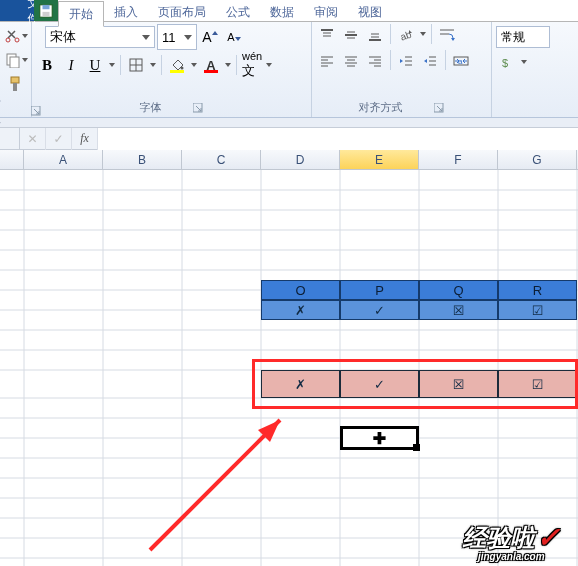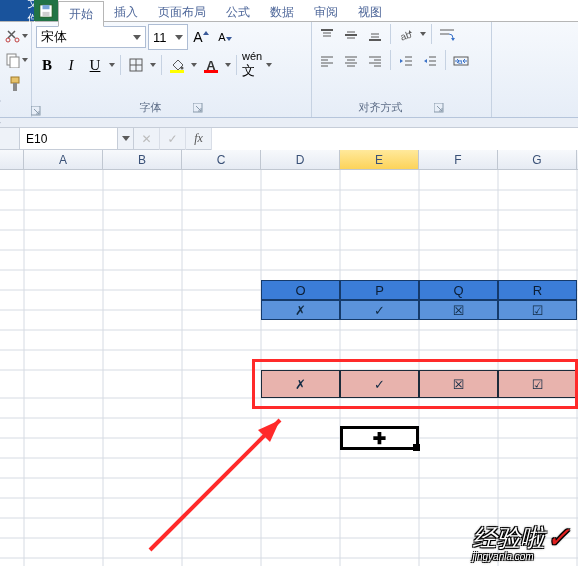--- a/index.html
+++ b/index.html
@@ -89,21 +89,21 @@
     display: flex; align-items: center; justify-content: center;
     border: 1px solid transparent;
     border-radius: 2px;
   }
   .dd { width: 8px; height: 20px; display:flex; align-items:center; justify-content:center;}
   .font-row1 {
     display:flex; gap:2px; align-items:center; margin-bottom:4px;
   }
   .font-name {
     width: 110px; height: 22px; border:1px solid #aebdd4; background:#fff;
-    display:flex; align-items:center; padding:0 4px; font-size:13px;
+    display:flex; align-items:center; padding:0 4px; font-size:13px;margin-left:9px;
   }
   .font-size {
     width: 40px; height:22px; border:1px solid #aebdd4; background:#fff;
     display:flex; align-items:center; padding:12px 4px; font-size:13px;
   }
   .sq-btn {
     min-width: 22px; height:22px; display:flex; align-items:center; justify-content:center;
     border:1px solid transparent; border-radius:2px; font-size:13px;
   }
   .font-row2, .font-row3 { display:flex; gap:2px; align-items:center; margin-bottom:4px;}
@@ -188,23 +188,23 @@
   .fill-handle {
     position:absolute; right:-4px; bottom:-4px;
     width:7px; height:7px; background:#000;
   }
   .cursor-plus {
     font-size:16px; color:#000; font-weight:bold;
     text-shadow: -1px -1px 0 #fff,1px -1px 0 #fff,-1px 1px 0 #fff,1px 1px 0 #fff;
   }
   
   .watermark {
-    position:absolute; right:8px; bottom:4px;
-    color:#fff; text-align:left;
-    font-weight:normal;
+    position:absolute; right:18px; bottom:4px;
+    color:#fff; text-align:center;
+    font-weight:bold;
     text-shadow: -1px -1px 0 #000,1px -1px 0 #000,-1px 1px 0 #000,1px 1px 0 #000, 0 0 3px #000;
     line-height:1;
   }
   .watermark .big { font-size:24px; font-style:italic; display:flex; align-items:center; gap:2px;}
   .watermark .small { font-size:10px; font-style:italic; }
   .check-red { color:#e02020; font-size:28px;}
   svg { display:block; }
 </style>
 </head>
 <body>
@@ -478,37 +478,46 @@
       <span class="dlg-launcher">
           <svg width="10" height="10">
             <rect x="0" y="0" width="9" height="9" fill="none" stroke="#8899aa"></rect>
             <path d="M3 3 L8 8 M8 5 L8 8 L5 8" stroke="#8899aa" fill="none"></path>
           </svg>
         </span>
     </div>
   </div>
 
   <div class="group" style="width:62px; border-right:none">
+    <div style="padding-top:2px">
+      <div style="border:1px solid #aebdd4; background:#fff; height:22px; display:flex; align-items:center; padding:0 4px;">
+        <span>常规</span>
+      </div>
+      <div class="align-grid" style="margin-top:4px">
+        <div class="sq-btn">
+            <svg width="14" height="14">
+              <text x="2" y="11" font-size="11" fill="#5a8a4a">$</text>
+            </svg>
+          </div>
+        <div class="dd">
+            <svg width="6" height="4">
+              <path d="M0 0 L6 0 L3 4 Z" fill="#5a5a5a"></path>
+            </svg>
+          </div>
+      </div>
+    </div>
     <div class="group-label"></div>
   </div>
 
 </div>
 
 <div style="height:10px; background:#e9eef6; border-bottom:1px solid #c6cdd8"></div>
 
 <div class="bar-row">
   <div style="width:20px; border-right:1px solid #c6cdd8"></div>
-  <div class="name-box">
-    <span>E10</span>
-    <div class="name-dd">
-        <svg width="8" height="5">
-          <path d="M0 0 L8 0 L4 5 Z" fill="#5a5a5a"></path>
-        </svg>
-      </div>
-  </div>
   <div class="fx-btns">
     <div class="fx-btn">
         <span style="color:#bbb">✕</span>
       </div>
     <div class="fx-btn">
         <span style="color:#bbb">✓</span>
       </div>
     <div class="fx-btn fx-label">fx</div>
   </div>
   <div class="formula-input"></div>

